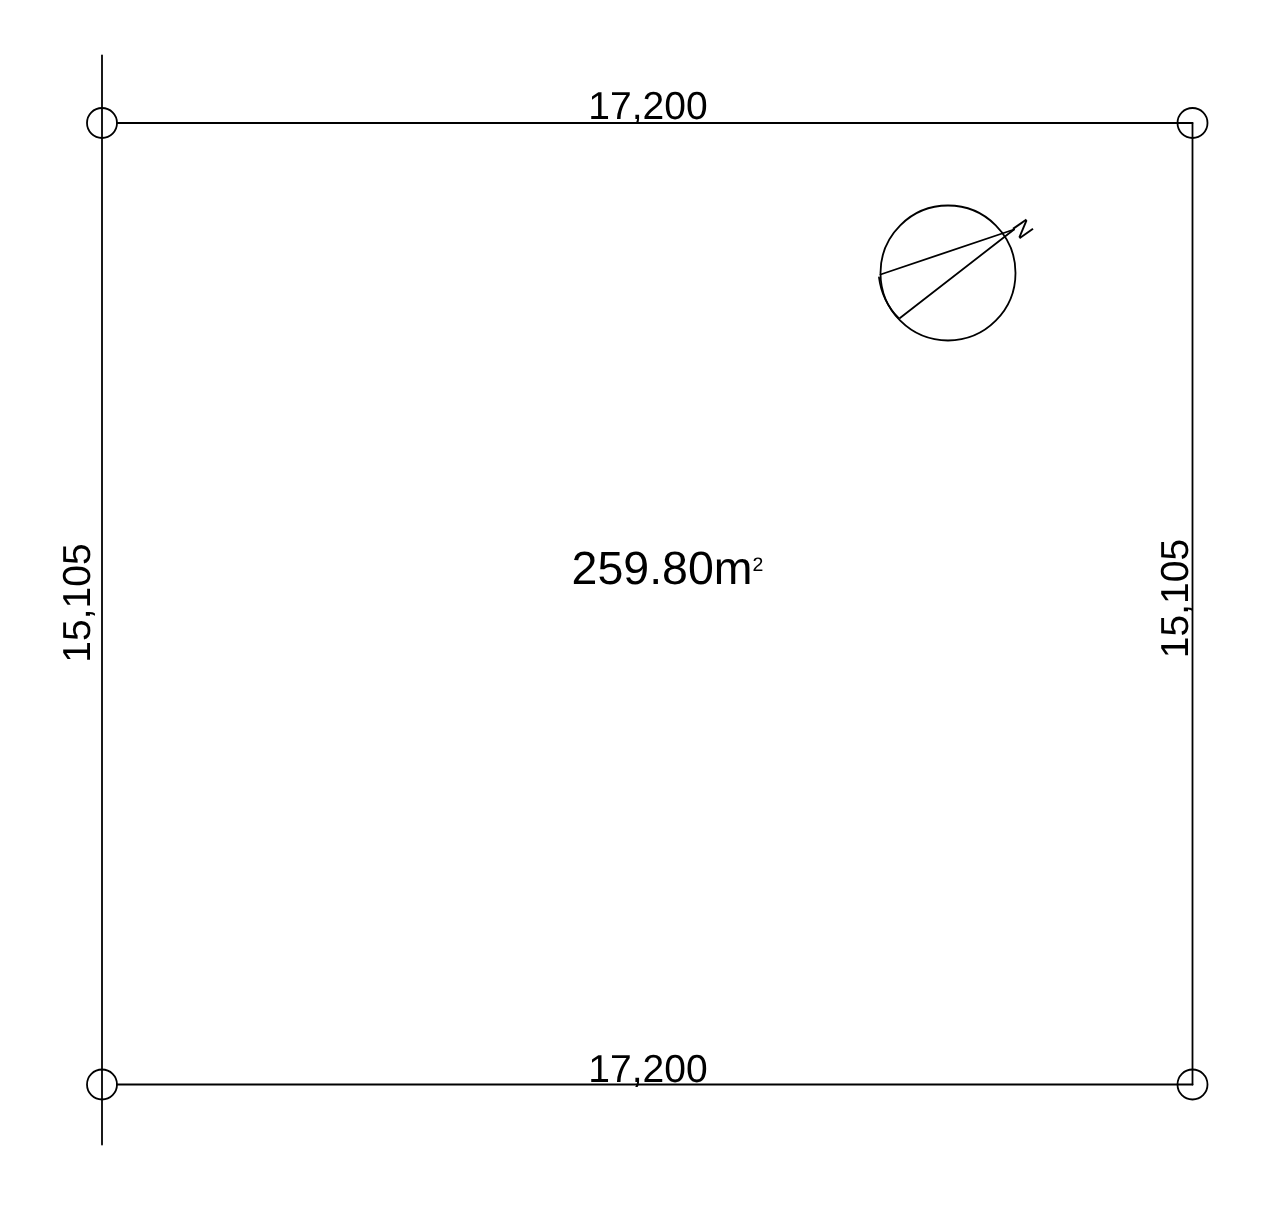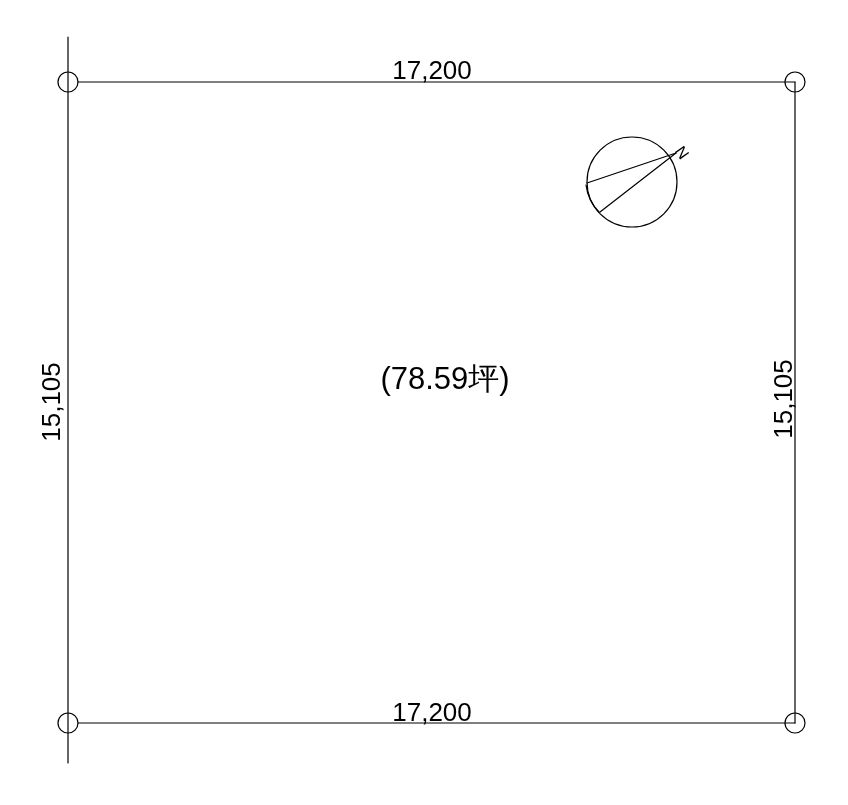--- a/index.html
+++ b/index.html
@@ -98,16 +98,18 @@
 
   <div class="dim dim-top">17,200</div>
 
   <div class="dim dim-bottom">17,200</div>
 
   <div class="dim dim-left">15,105</div>
 
   <div class="dim dim-right">15,105</div>
 
   <div class="area-label">
-    <div>(78.59坪)</div>
+    <div>
+      <span>259.80</span><span>m</span><sup>2</sup>
+    </div>
   </div>
 
 </div>
 
 </body></html>

